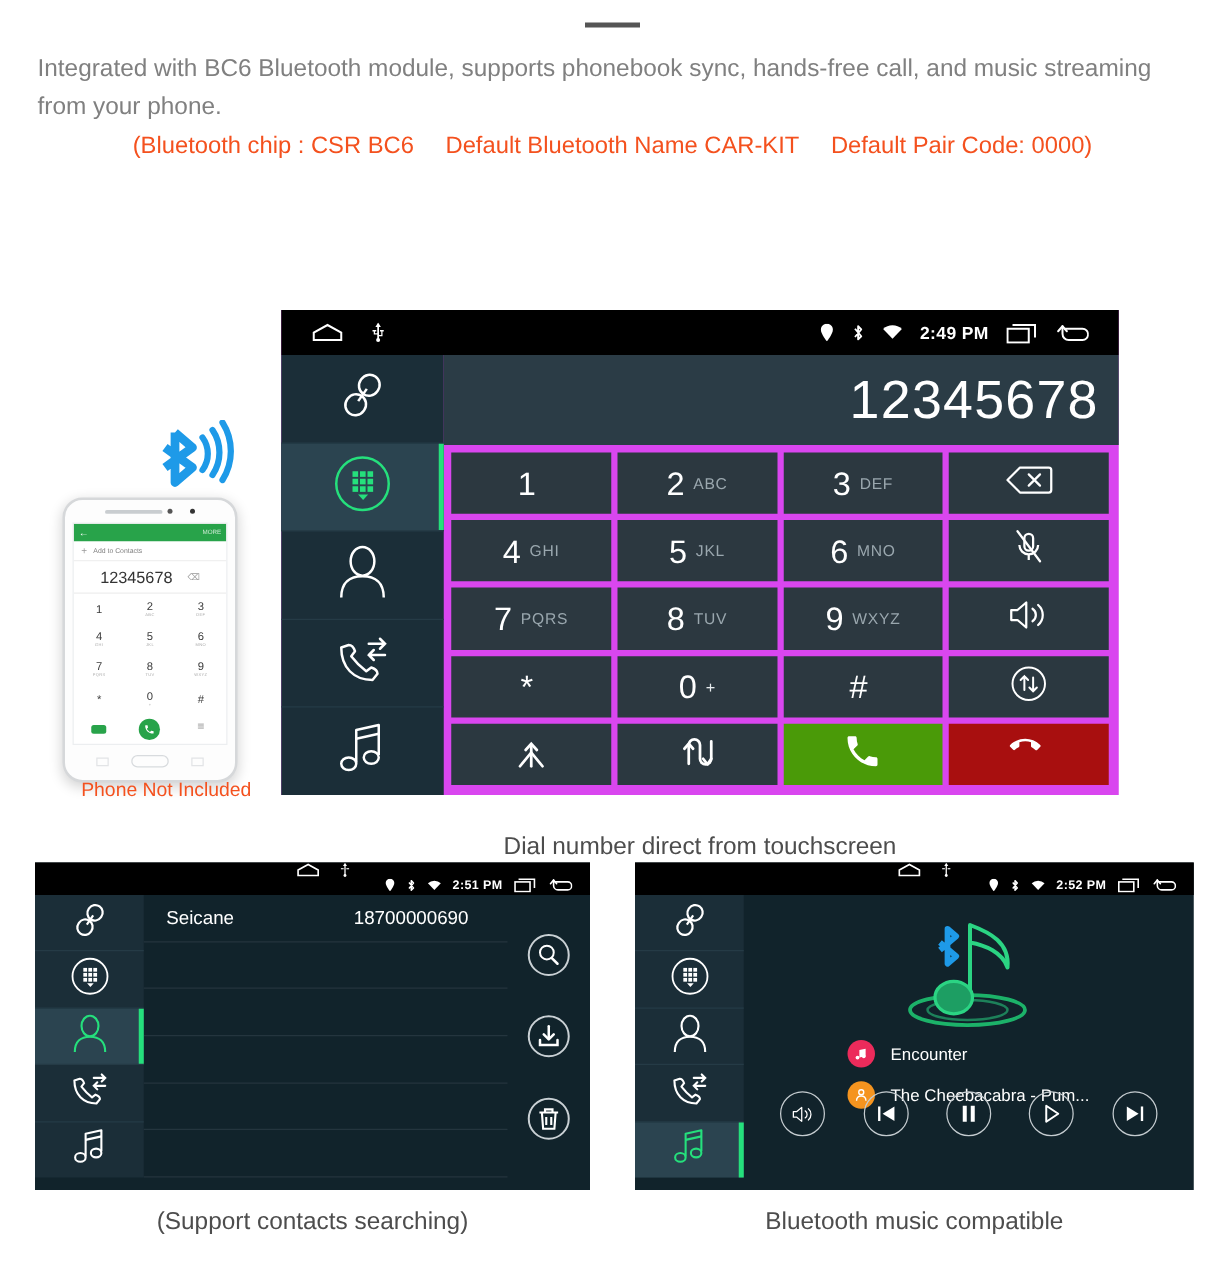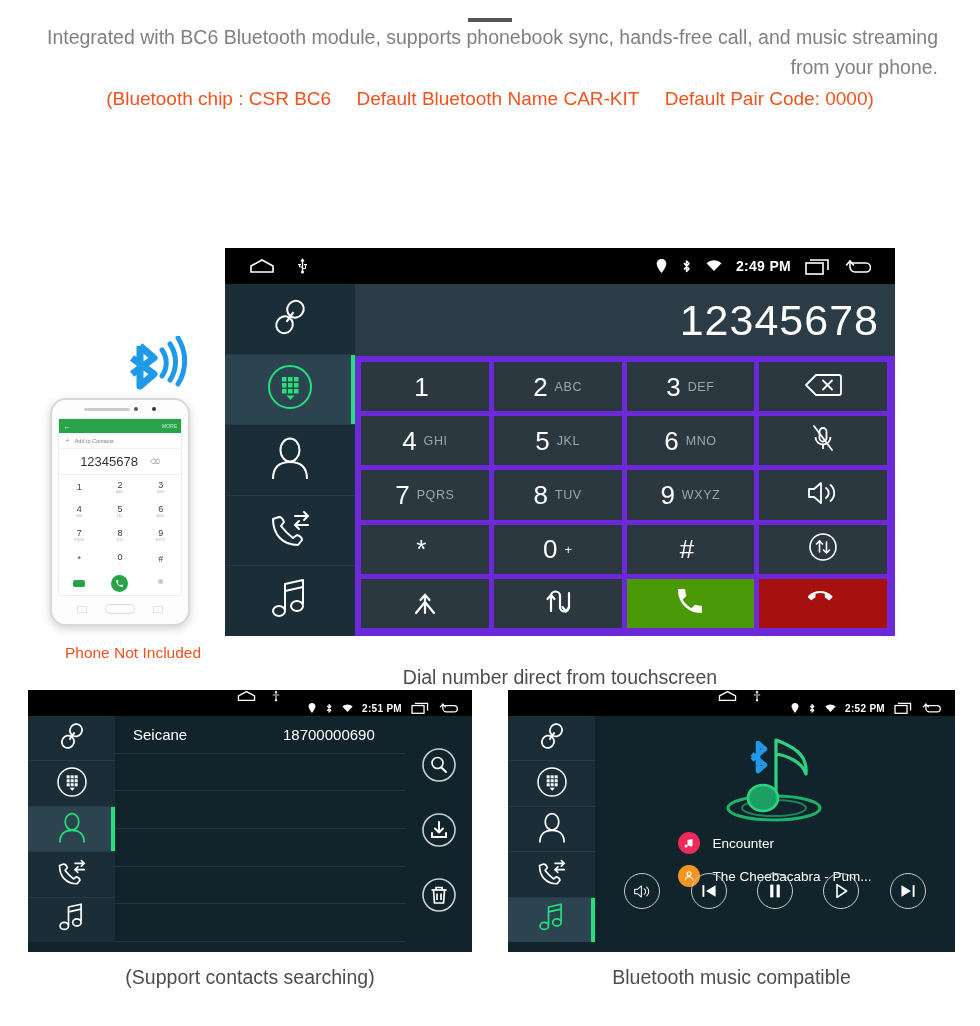--- a/index.html
+++ b/index.html
@@ -18,40 +18,41 @@
     font-weight: bold;
     color: #232323;
     letter-spacing: -0.5px;
     padding-top: 26px;
   }
   .title-rule {
     width: 44px; height: 4px; background: #555;
     margin: 18px auto 0;
   }
   .subtitle {
-    text-align: right;
+    text-align: left;
     font-size: 19.5px;
     color: #808080;
     line-height: 30px;
-    padding: 0 42px;
+    margin-top: 18px;
+    padding: 0 30px;
   }
   .redline {
     text-align: center;
     font-size: 19px;
     color: #f4511e;
     margin-top: 6px;
   }
   .redline span { margin: 0 10px; }
 
   
   .unit-main {
     position: absolute;
     left: 225px; top: 230px;
     width: 670px; height: 388px;
-    background: #6d28d9;
+    background: #d946ef;
   }
   .statusbar {
     height: 36px; background: #000;
     display: flex; align-items: center;
     position: relative;
   }
   .sb-left { display: flex; align-items: center; gap: 22px; padding-left: 24px; }
   .sb-right { display: flex; align-items: center; gap: 14px; margin-left: auto; padding-right: 24px; }
   .sb-time { color: #fff; font-size: 14px; font-weight: bold; letter-spacing: .3px; }
   .sb-ic { display: inline-flex; }
@@ -126,21 +127,21 @@
   .pkeys { display: grid; grid-template-columns: repeat(3,1fr); grid-template-rows: repeat(5,1fr); height: 120px; }
   .pk { display: flex; flex-direction: column; align-items: center; justify-content: center; }
   .pk .a { font-size: 9px; color: #3b3b3b; line-height: 1; }
   .pk .b { font-size: 3.2px; color: #aaa; letter-spacing: .3px; }
   .pcall { width: 17px; height: 17px; border-radius: 50%; background: #28a34a; display: flex; align-items: center; justify-content: center; }
   .pgreen { width: 12px; height: 7px; border-radius: 2px; background: #28a34a; }
   .phome { height: 26px; display: flex; align-items: center; justify-content: center; gap: 18px; }
   .hbtn { width: 30px; height: 10px; border: 1px solid #d8dbde; border-radius: 5px; }
   .hsq { width: 10px; height: 7px; border: 1px solid #e2e4e6; }
   .not-included {
-    position: absolute; left: 0; top: 308px; width: 190px;
+    position: absolute; left: 0; top: 288px; width: 190px;
     text-align: center; color: #f4511e; font-size: 15.5px;
   }
 
   
   .cap {
     position: absolute; text-align: center;
     color: #4d4d4d; font-size: 19.5px; line-height: 30px;
   }
 
   

